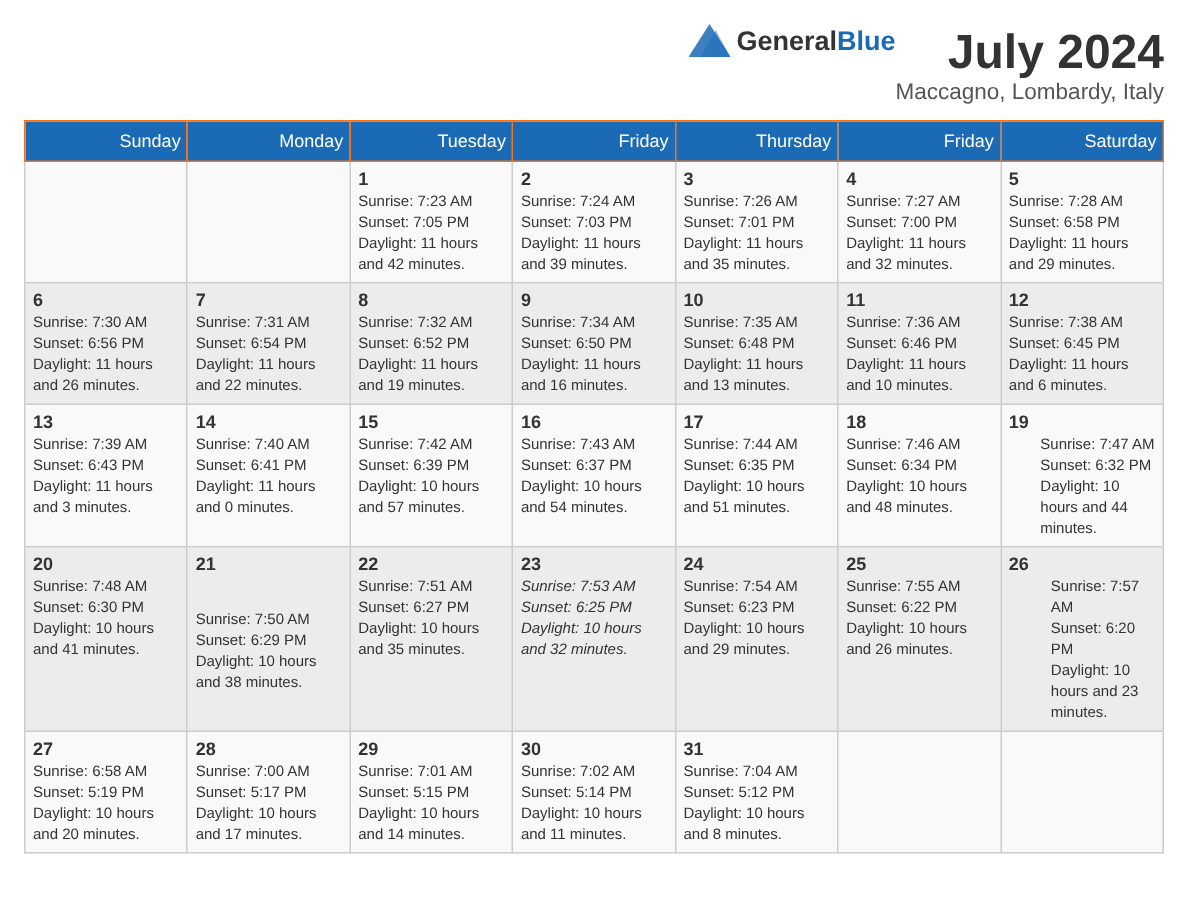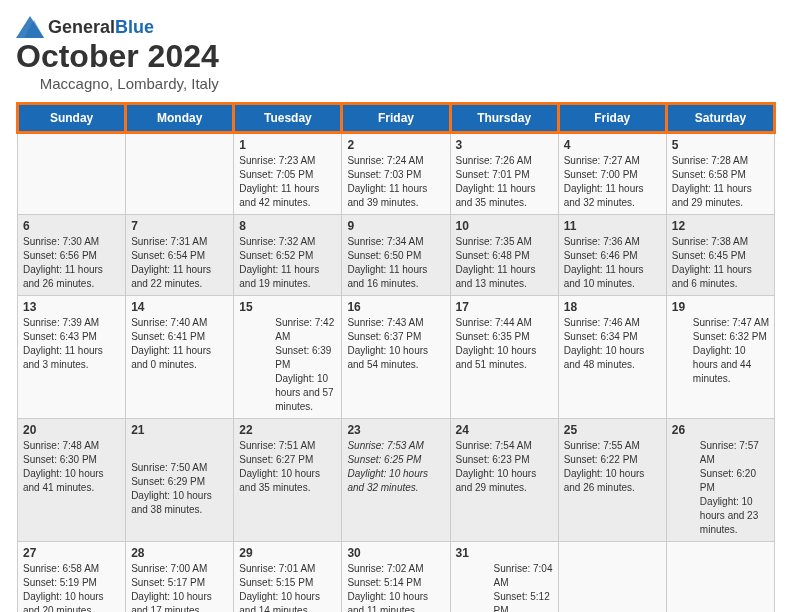--- a/index.html
+++ b/index.html
@@ -8,21 +8,20 @@
       background: #fff;
       width: 792px;
       min-height: 612px;
       padding: 16px;
     }
     .header {
       display: flex;
       justify-content: flex-end;
       align-items: flex-start;
       margin-bottom: 10px;
-      flex-direction: column;
     }
     .logo {
       display: flex;
       align-items: center;
       gap: 4px;
     }
     .logo-text-general {
       font-size: 18px;
       font-weight: bold;
       color: #333;
@@ -50,24 +49,24 @@
     }
     table {
       width: 100%;
       border-collapse: collapse;
       table-layout: fixed;
     }
     thead th {
       background-color: #1a6ab5;
       color: #fff;
       font-size: 12px;
-      font-weight: bold;
+      font-weight: normal;
       padding: 6px 4px;
-      text-align: center;
-      border: 3px solid #f97316;
+      text-align: right;
+      border: 1px solid #f97316;
     }
     tbody td {
       border: 1px solid #ccc;
       vertical-align: top;
       padding: 4px 5px;
       font-size: 10px;
       color: #333;
       height: 80px;
     }
     tbody tr:nth-child(odd) td {
@@ -95,21 +94,21 @@
   <div class="logo">
     <svg class="logo-icon" viewBox="0 0 28 22" xmlns="http://www.w3.org/2000/svg">
       <polygon points="14,0 28,22 0,22" fill="#1a6ab5" opacity="0.85"></polygon>
       <polygon points="18,4 28,22 8,22" fill="#1a6ab5" opacity="0.5"></polygon>
     </svg>
     <div>
       <span class="logo-text-general">General</span><span class="logo-text-blue">Blue</span>
     </div>
   </div>
   <div class="title-area">
-    <div class="month-title">October 2024</div>
+    <div class="month-title">July 2024</div>
     <div class="location-title">Maccagno, Lombardy, Italy</div>
   </div>
 </div>
 
 <table>
   <thead>
     <tr>
     <th>Sunday</th>
         <th>Monday</th>
         <th>Tuesday</th>
@@ -206,21 +205,21 @@
 Daylight: 11 hours and 3 minutes.</div>
         </td>
         <td>
           <span class="day-num">14</span>
           <div class="day-info" style="white-space: pre-line;">Sunrise: 7:40 AM
 Sunset: 6:41 PM
 Daylight: 11 hours and 0 minutes.</div>
         </td>
         <td>
           <span class="day-num">15</span>
-          <div class="day-info" style="white-space: pre-line; margin-left: 36px;">Sunrise: 7:42 AM
+          <div class="day-info" style="white-space: pre-line;">Sunrise: 7:42 AM
 Sunset: 6:39 PM
 Daylight: 10 hours and 57 minutes.</div>
         </td>
         <td>
           <span class="day-num">16</span>
           <div class="day-info" style="white-space: pre-line;">Sunrise: 7:43 AM
 Sunset: 6:37 PM
 Daylight: 10 hours and 54 minutes.</div>
         </td>
         <td>
@@ -306,21 +305,21 @@
 Daylight: 10 hours and 14 minutes.</div>
         </td>
         <td>
           <span class="day-num">30</span>
           <div class="day-info" style="white-space: pre-line;">Sunrise: 7:02 AM
 Sunset: 5:14 PM
 Daylight: 10 hours and 11 minutes.</div>
         </td>
         <td>
           <span class="day-num">31</span>
-          <div class="day-info" style="white-space: pre-line; margin-left: 38px;">Sunrise: 7:04 AM
+          <div class="day-info" style="white-space: pre-line;">Sunrise: 7:04 AM
 Sunset: 5:12 PM
 Daylight: 10 hours and 8 minutes.</div>
         </td>
         <td></td>
         <td></td>
       </tr>
     </tbody>
 </table>
 
 </body></html>

